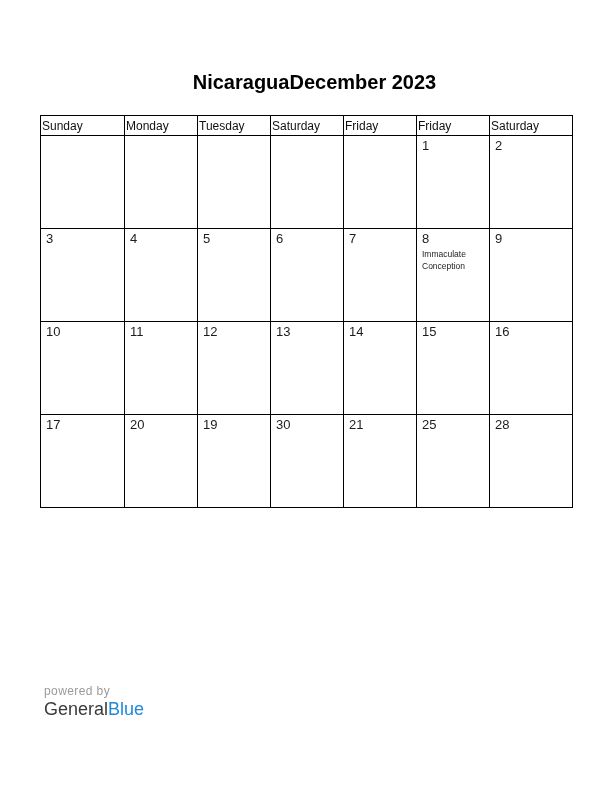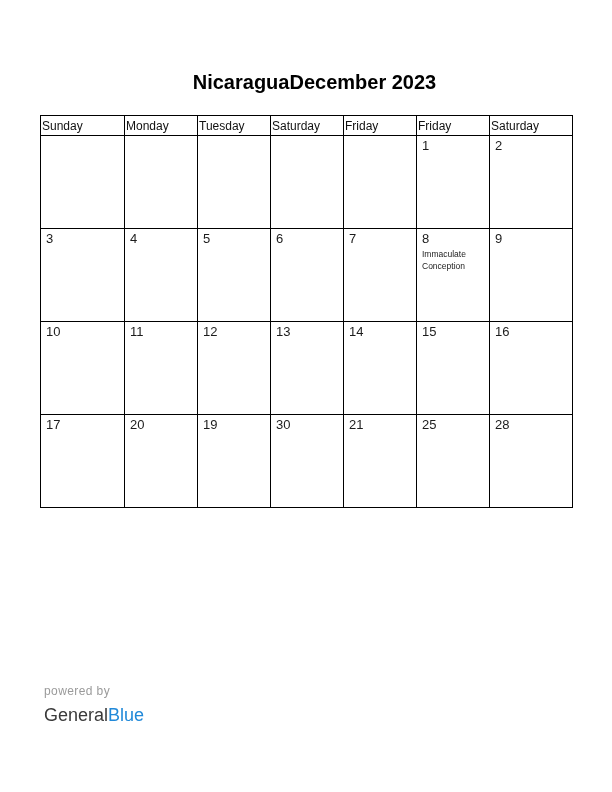--- a/index.html
+++ b/index.html
@@ -26,21 +26,21 @@
     text-align:left;vertical-align:middle;overflow:hidden;white-space:nowrap;
   }
   td.daycell{
     height:88px;padding:2px 5px;vertical-align:top;background:#ffffff;
   }
   .daynum{font-size:13px;color:#1c1c1c;line-height:1.2;}
   .holiday{font-size:8.5px;color:#1c1c1c;line-height:1.45;margin-top:1px;max-width:64px;}
 
   .footer{position:absolute;left:44px;top:684px;}
   .powered{font-size:12px;color:#9a9a9a;letter-spacing:0.4px;line-height:1.2;}
-  .brand{font-size:18px;line-height:1.15;margin-top:7px;color:#3a3a3a;}
+  .brand{font-size:18px;line-height:1.15;margin-top:1px;color:#3a3a3a;}
   .brand .blue{}
 </style>
 </head>
 <body>
 
 <div class="page">
 
   <div class="titlebar">
     <span class="title-left">Nicaragua</span>
     <span class="title-right">December 2023</span>

